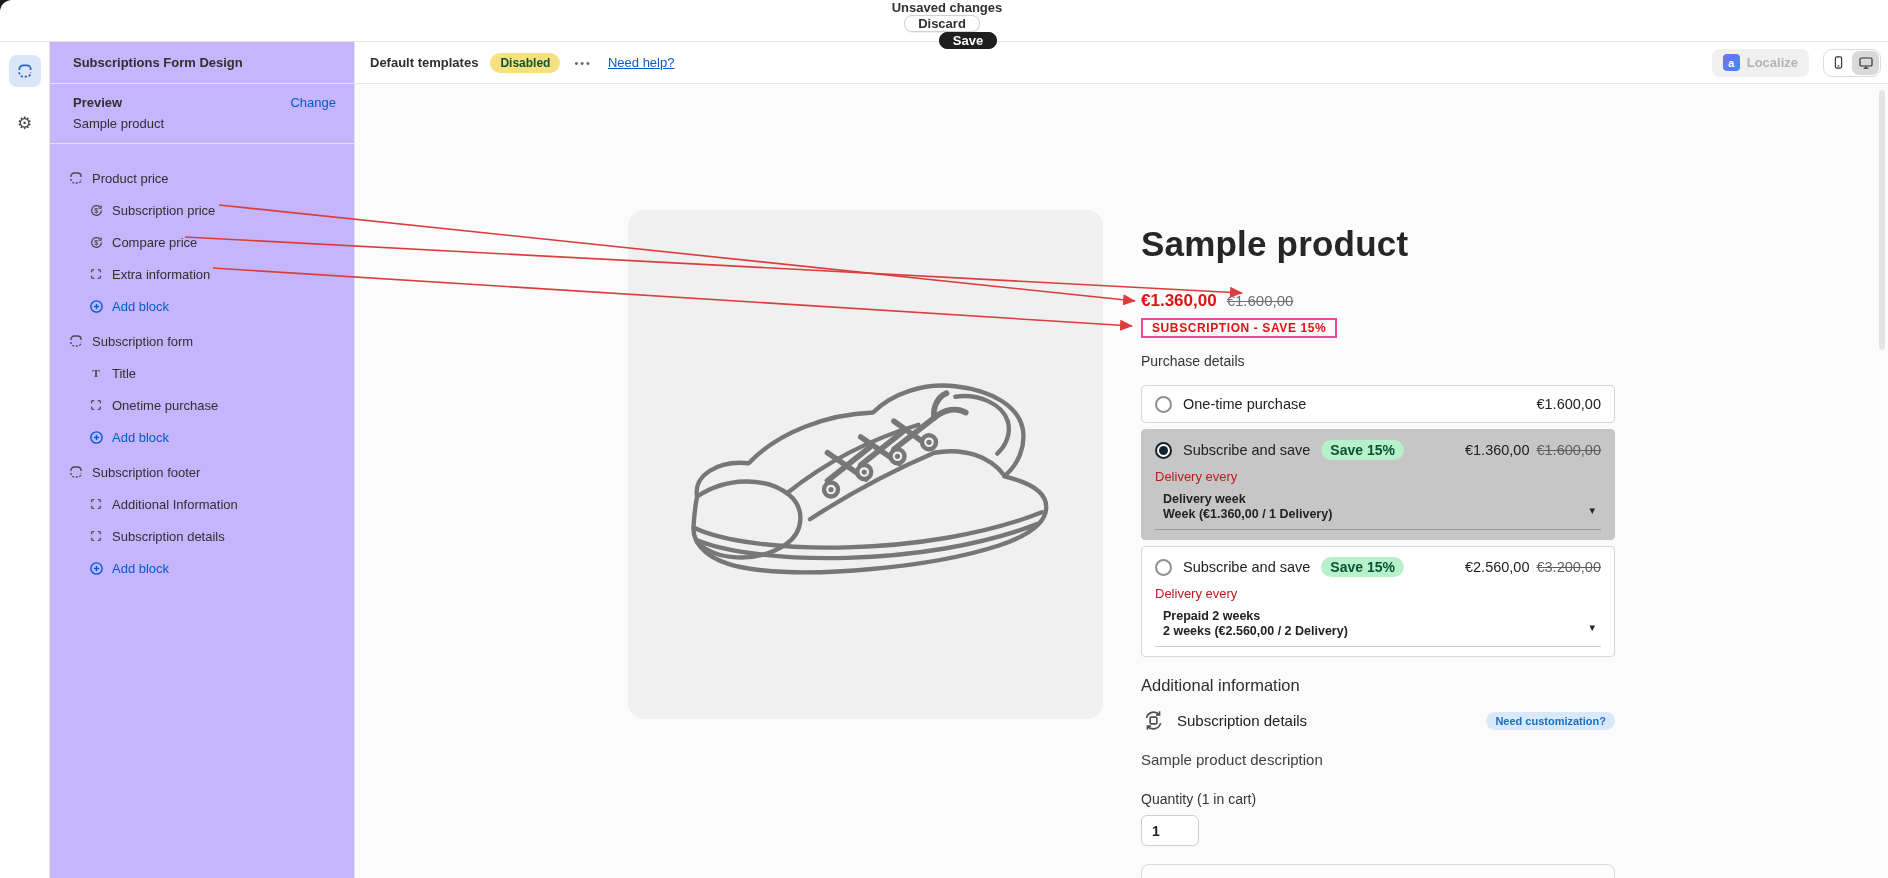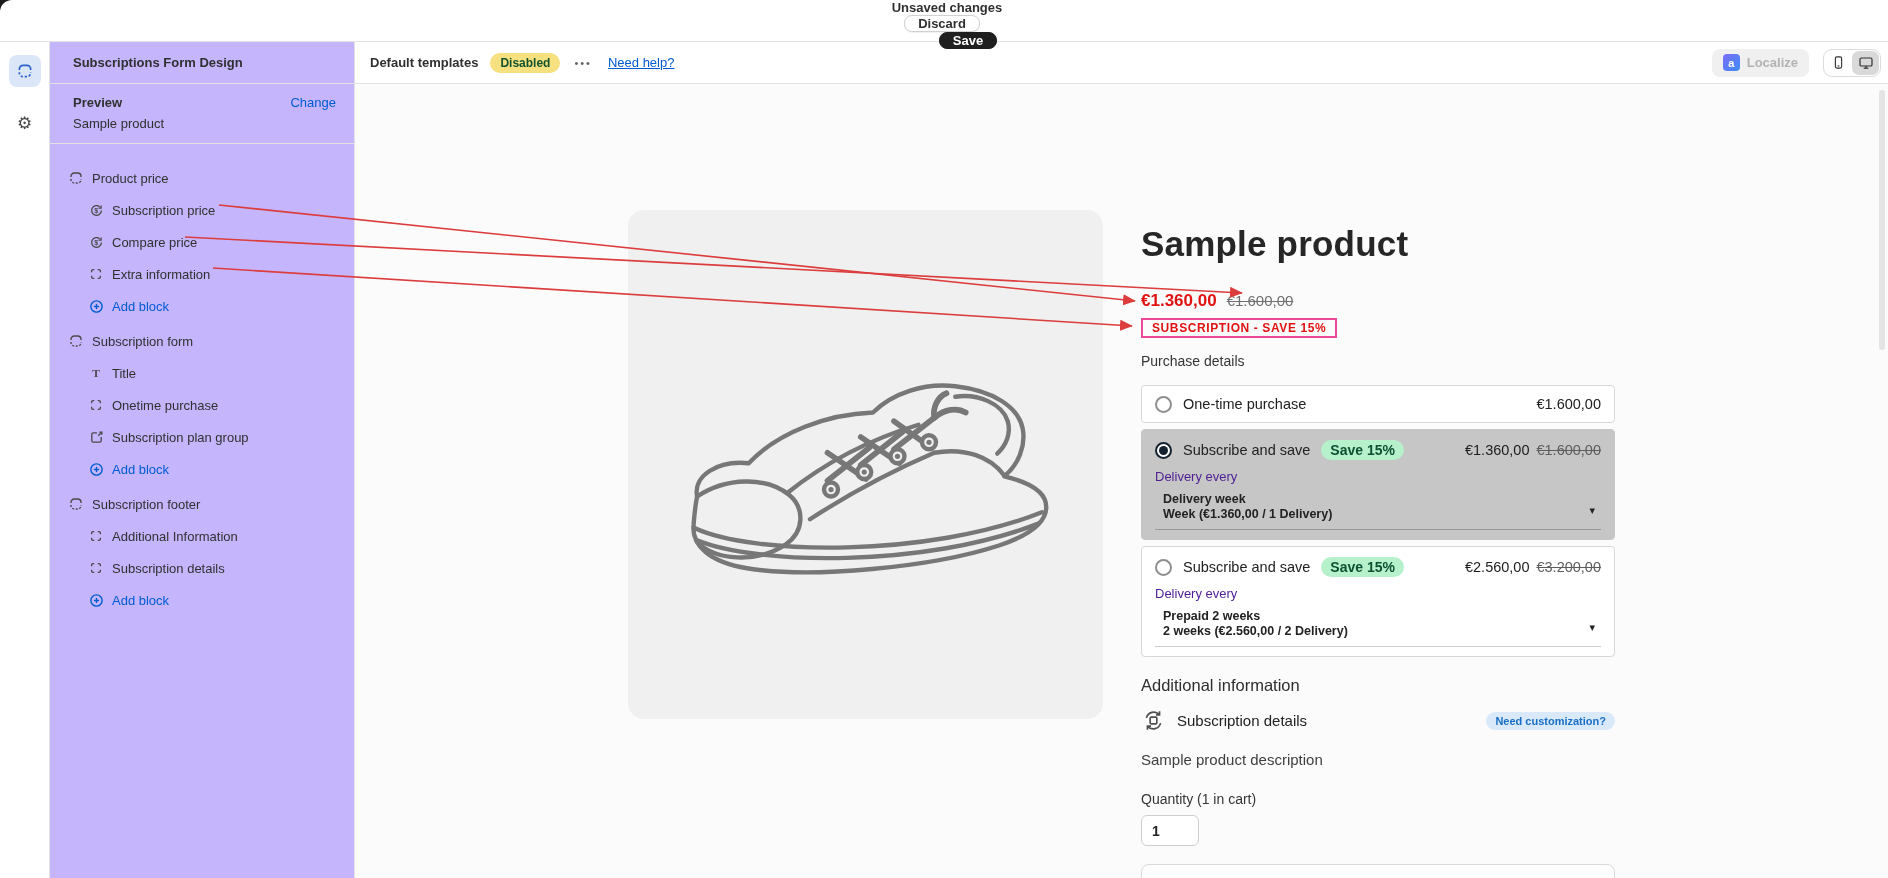--- a/index.html
+++ b/index.html
@@ -76,21 +76,21 @@
   .opt-price { margin-left:auto; font-size:14.5px; color:#222; }
   .radio { width:17px; height:17px; border:2px solid #8f8f8f; border-radius:50%; background:#fff; flex:none; cursor:pointer; }
   .radio.sel { border-color:#14212e; position:relative; }
   .radio.sel::after { content:""; position:absolute; inset:2px; border-radius:50%; background:#14212e; }
   .opt-multi { margin-top:6px; padding:10px 13px 9px; }
   .opt-multi.selected { background:#c6c6c6; border-color:#c6c6c6; }
   .opt-head { display:flex; align-items:center; gap:11px; }
   .save-pill { background:#b6f1cb; color:#0c5132; font-size:14px; font-weight:700; padding:2px 9px; border-radius:10px; }
   .opt-prices { margin-left:auto; font-size:14.5px; color:#1c1c1c; display:flex; gap:7px; align-items:baseline; }
   .opt-prices .cmp { color:#5d5d5d; text-decoration:line-through; }
-  .delivery-lbl { margin-top:9px; font-size:13px; color:#4c1d95; }
+  .delivery-lbl { margin-top:9px; font-size:13px; color:#b91c1c; }
   .dsel { margin-top:6px; position:relative; padding:2px 24px 7px 8px; border-bottom:1px solid #cfcfcf; cursor:pointer; }
   .opt-multi.selected .dsel { border-bottom-color:#9a9a9a; }
   .dsel .l1, .dsel .l2 { font-size:12.5px; line-height:15px; color:#222;font-weight:bold; }
   .dsel .caret { position:absolute; right:6px; top:50%; transform:translateY(-50%); font-size:11px; color:#222; }
   .addinfo-h { margin-top:19px; font-size:16.5px; color:#2e2e2e; }
   .details-row { margin-top:13px; display:flex; align-items:center; gap:11px; }
   .details-lbl { font-size:15px; color:#222; }
   .needcust { margin-left:auto; background:#d9e9f9; color:#1a6fc4; font-size:11px; font-weight:700; padding:3px 9px;
               border-radius:10px; cursor:pointer; }
   .desc { margin-top:18px; font-size:15px; color:#3f3f3f; }
@@ -212,30 +212,20 @@
     <div class="trow child">
       <span class="ticon">
         <svg class="ic" width="14" height="14" viewBox="0 0 16 16" fill="none" stroke="#4a4a4a" stroke-width="1.5">
           <path d="M3 6 V4.5 A1.5 1.5 0 0 1 4.5 3 H6"></path>
             <path d="M10 3 h1.5 A1.5 1.5 0 0 1 13 4.5 V6"></path>
           <path d="M13 10 v1.5 A1.5 1.5 0 0 1 11.5 13 H10"></path>
             <path d="M6 13 H4.5 A1.5 1.5 0 0 1 3 11.5 V10"></path>
         </svg>
         </span>
       <span class="tlabel">Onetime purchase</span>
-    </div>
-    <div class="trow child">
-      <span class="ticon">
-        <svg class="ic" width="15" height="15" viewBox="0 0 16 16" fill="none" stroke="#4a4a4a" stroke-width="1.4">
-          <path d="M13 7.5 v4 A1.5 1.5 0 0 1 11.5 13 h-7 A1.5 1.5 0 0 1 3 11.5 v-7 A1.5 1.5 0 0 1 4.5 3 H8.5"></path>
-          <path d="M9.8 6.2 L13.6 2.4"></path>
-            <path d="M11 2.3 h2.7 v2.7"></path>
-        </svg>
-        </span>
-      <span class="tlabel">Subscription plan group</span>
     </div>
     <div class="trow child add">
       <span class="ticon">
         <svg class="ic" width="15" height="15" viewBox="0 0 16 16" fill="none" stroke="#005bd3" stroke-width="1.5">
           <circle cx="8" cy="8" r="6"></circle>
             <line x1="8" y1="5.2" x2="8" y2="10.8"></line>
             <line x1="5.2" y1="8" x2="10.8" y2="8"></line>
         </svg>
         </span>
       <span class="tlabel">Add block</span>

